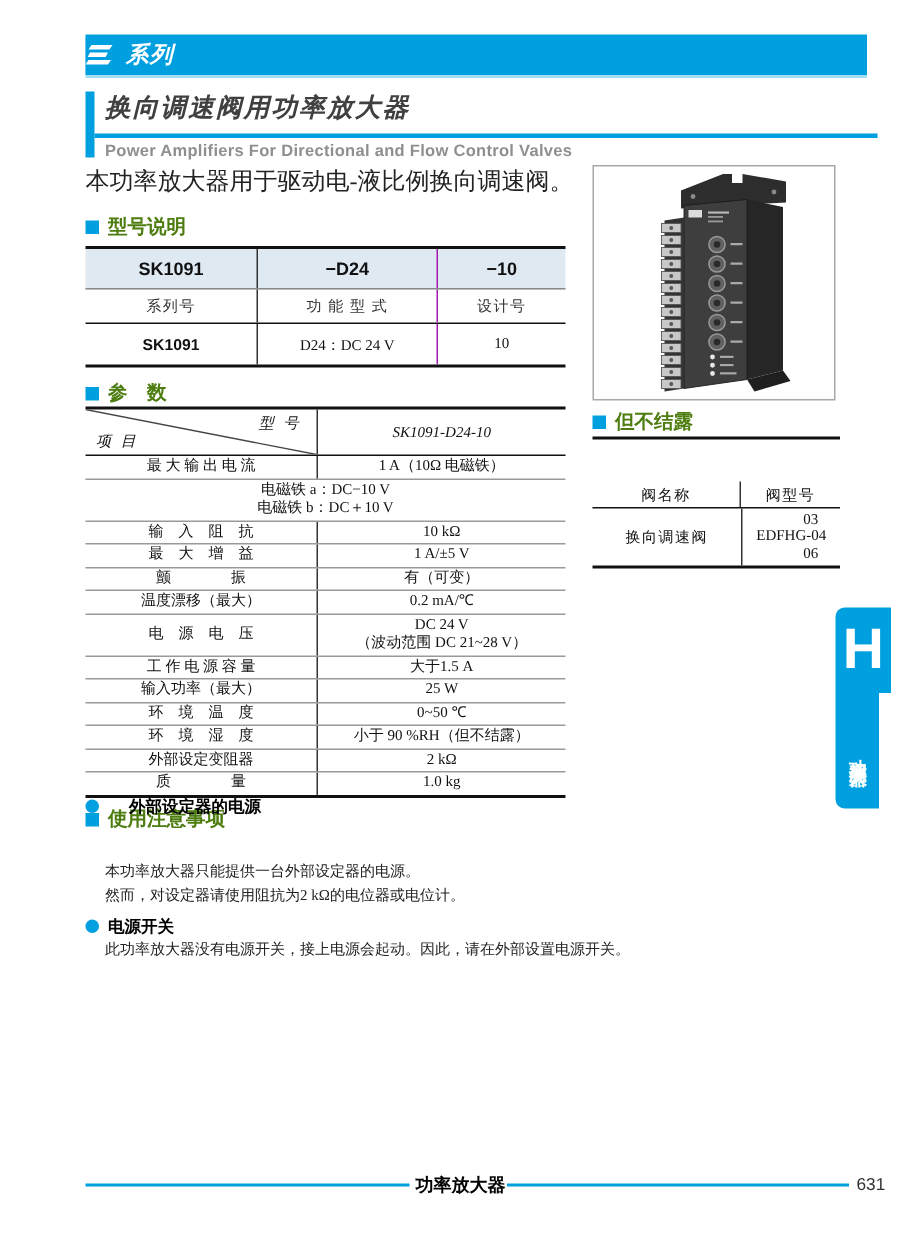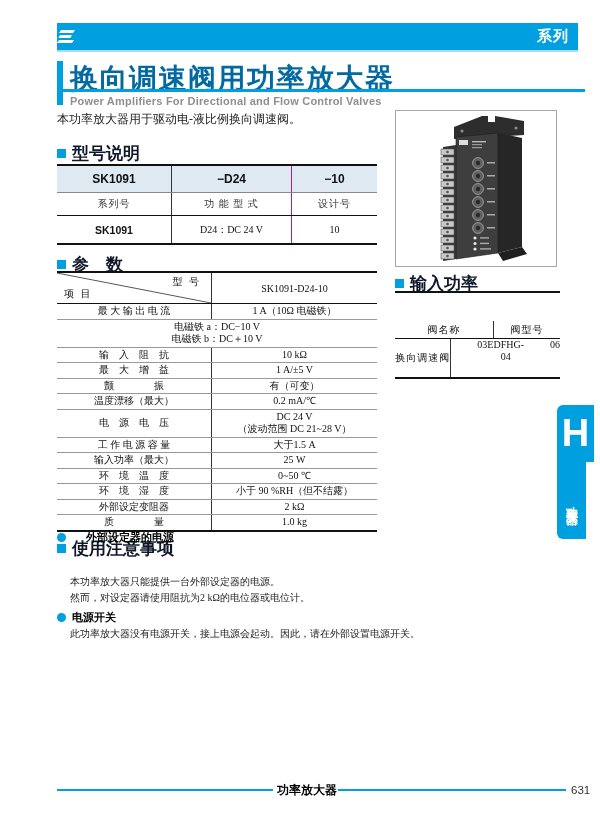--- a/index.html
+++ b/index.html
@@ -8,33 +8,34 @@
   }
   html,body{margin:0;padding:0;}
   body{
     width:600px;height:822px;position:relative;background:#ffffff;
     font-family:"Liberation Sans",sans-serif;color:var(--ink);
     overflow:hidden;
   }
   
   .top-bar{
     position:absolute;left:57px;top:23px;width:521px;height:27px;
-    background:var(--blue);display:flex;align-items:center;justify-content:space-between;
+    background:var(--blue);display:flex;align-items:center;justify-content:flex-start;
     padding-right:9px;box-sizing:border-box;gap:7px;
     box-shadow:0 2px 0 rgba(0,160,224,.35);
+    font-style:italic;
   }
   .series-text{color:#fff;font-weight:bold;font-size:15px;letter-spacing:1px;}
   
   .title-accent{position:absolute;left:57px;top:61px;width:6px;height:44px;background:var(--blue);}
-  .page-title{position:absolute;left:70px;top:60px;font-size:28px;font-weight:bold;letter-spacing:1.5px;color:#0369a1;}
+  .page-title{position:absolute;left:70px;top:60px;font-size:17px;font-weight:bold;letter-spacing:1.5px;color:#404040;font-style:italic;}
   .title-rule{position:absolute;left:63px;top:89px;width:522px;height:3px;background:var(--blue);}
   .subtitle{position:absolute;left:70px;top:95px;font-size:11px;font-weight:bold;color:#8f8f8f;letter-spacing:.2px;}
-  .description{position:absolute;left:57px;top:111px;font-size:12px;font-family:"Liberation Serif",serif;color:#222;}
-  
-  .section-head{position:absolute;display:flex;align-items:center;gap:6px;font-weight:bold;font-size:17px;color:#0f172a;}
+  .description{position:absolute;left:57px;top:111px;font-size:16px;font-family:"Liberation Serif",serif;color:#222;}
+  
+  .section-head{position:absolute;display:flex;align-items:center;gap:6px;font-weight:bold;font-size:13px;color:#4d7c0f;}
   .sq{width:9px;height:9px;background:var(--blue);flex:0 0 auto;}
   
   .model-table{
     position:absolute;left:57px;top:164px;width:320px;box-sizing:border-box;
     border-top:2px solid #111;border-bottom:2px solid #111;font-size:10px;
   }
   .m-row{display:flex;align-items:stretch;}
   .m-row>div{display:flex;align-items:center;justify-content:center;box-sizing:border-box;}
   .m-c1{width:114px;}
   .m-c2{width:121px;border-left:1px solid #333;border-right:1px solid #a21caf;}
@@ -42,21 +43,21 @@
   .m-code{height:26px;background:#dfe9f2;font-weight:bold;font-size:12px;border-bottom:1px solid #888;}
   .m-label{height:22px;font-family:"Liberation Serif",serif;color:#333;border-bottom:1.5px solid #111;letter-spacing:1px;}
   .m-value{height:27px;font-family:"Liberation Serif",serif;}
   .m-value .m-c1{font-family:"Liberation Sans",sans-serif;font-weight:bold;font-size:10.5px;}
   
   .param-table{
     position:absolute;left:57px;top:271px;width:320px;box-sizing:border-box;
     border-top:2px solid #111;border-bottom:2px solid #111;
     font-family:"Liberation Serif",serif;font-size:10px;color:#111;
   }
-  .p-head{display:flex;border-bottom:1.5px solid #111;height:30px;}
+  .p-head{display:flex;border-bottom:1.5px solid #111;height:30px;font-style:italic;}
   .p-head-corner{width:155px;border-right:1px solid #333;position:relative;box-sizing:border-box;}
   .p-head-corner svg{position:absolute;left:0;top:0;}
   .corner-top{position:absolute;right:10px;top:2px;letter-spacing:2px;}
   .corner-bottom{position:absolute;left:7px;bottom:2px;letter-spacing:2px;}
   .p-head-model{flex:1;display:flex;align-items:center;justify-content:center;}
   .p-row{display:flex;border-bottom:1px solid #999;}
   .p-row:last-child{border-bottom:none;}
   .p-label{width:155px;border-right:1px solid #333;display:flex;align-items:center;justify-content:center;
     box-sizing:border-box;line-height:12.5px;padding:1px 0;}
   .p-val{flex:1;display:flex;align-items:center;justify-content:center;text-align:center;
@@ -71,21 +72,21 @@
     position:absolute;left:395px;top:291px;width:165px;box-sizing:border-box;
     border-top:2px solid #111;border-bottom:2px solid #111;
     font-family:"Liberation Serif",serif;font-size:10px;
   }
   .v-head{display:flex;border-bottom:1.5px solid #111;height:17px;margin-top:28px;}
   .v-head>div{display:flex;align-items:center;justify-content:center;box-sizing:border-box;letter-spacing:1px;}
   .v-c1{width:99px;border-right:1px solid #333;}
   .v-c2{flex:1;}
   .v-row{display:flex;min-height:38px;}
   .v-row>.v-c1{display:flex;align-items:center;justify-content:center;letter-spacing:1px;}
-  .v-model{flex:1;display:flex;justify-content:center;line-height:11.5px;}
+  .v-model{flex:1;display:flex;flex-direction:column;justify-content:center;line-height:11.5px;}
   .v-model div{text-align:center;}
   .v-model .offset{padding-left:26px;}
   
   .h-tab-top{
     position:absolute;left:557px;top:405px;width:37px;height:57px;background:var(--blue);
     border-radius:6px 0 0 0;color:#fff;font-weight:bold;font-size:38px;line-height:56px;text-align:center;
   }
   .h-tab-bottom{
     position:absolute;left:557px;top:462px;width:29px;height:77px;background:var(--blue);
     border-radius:0 0 0 6px;display:flex;align-items:center;justify-content:center;
@@ -286,21 +287,21 @@
       <div class="p-val">2 kΩ</div>
     </div>
   <div class="p-row">
       <div class="p-label">质　　　　量</div>
       <div class="p-val">1.0 kg</div>
     </div>
 </div>
 
 <div class="section-head" style="left:395px;top:272px;">
   <span class="sq"></span>
-  <span>输入功率</span>
+  <span>但不结露</span>
 </div>
 <div class="valve-table">
   <div class="v-head">
     <div class="v-c1">阀名称</div>
     <div class="v-c2">阀型号</div>
   </div>
   <div class="v-row">
     <div class="v-c1">换向调速阀</div>
     <div class="v-model">
       <div class="offset">03</div>

